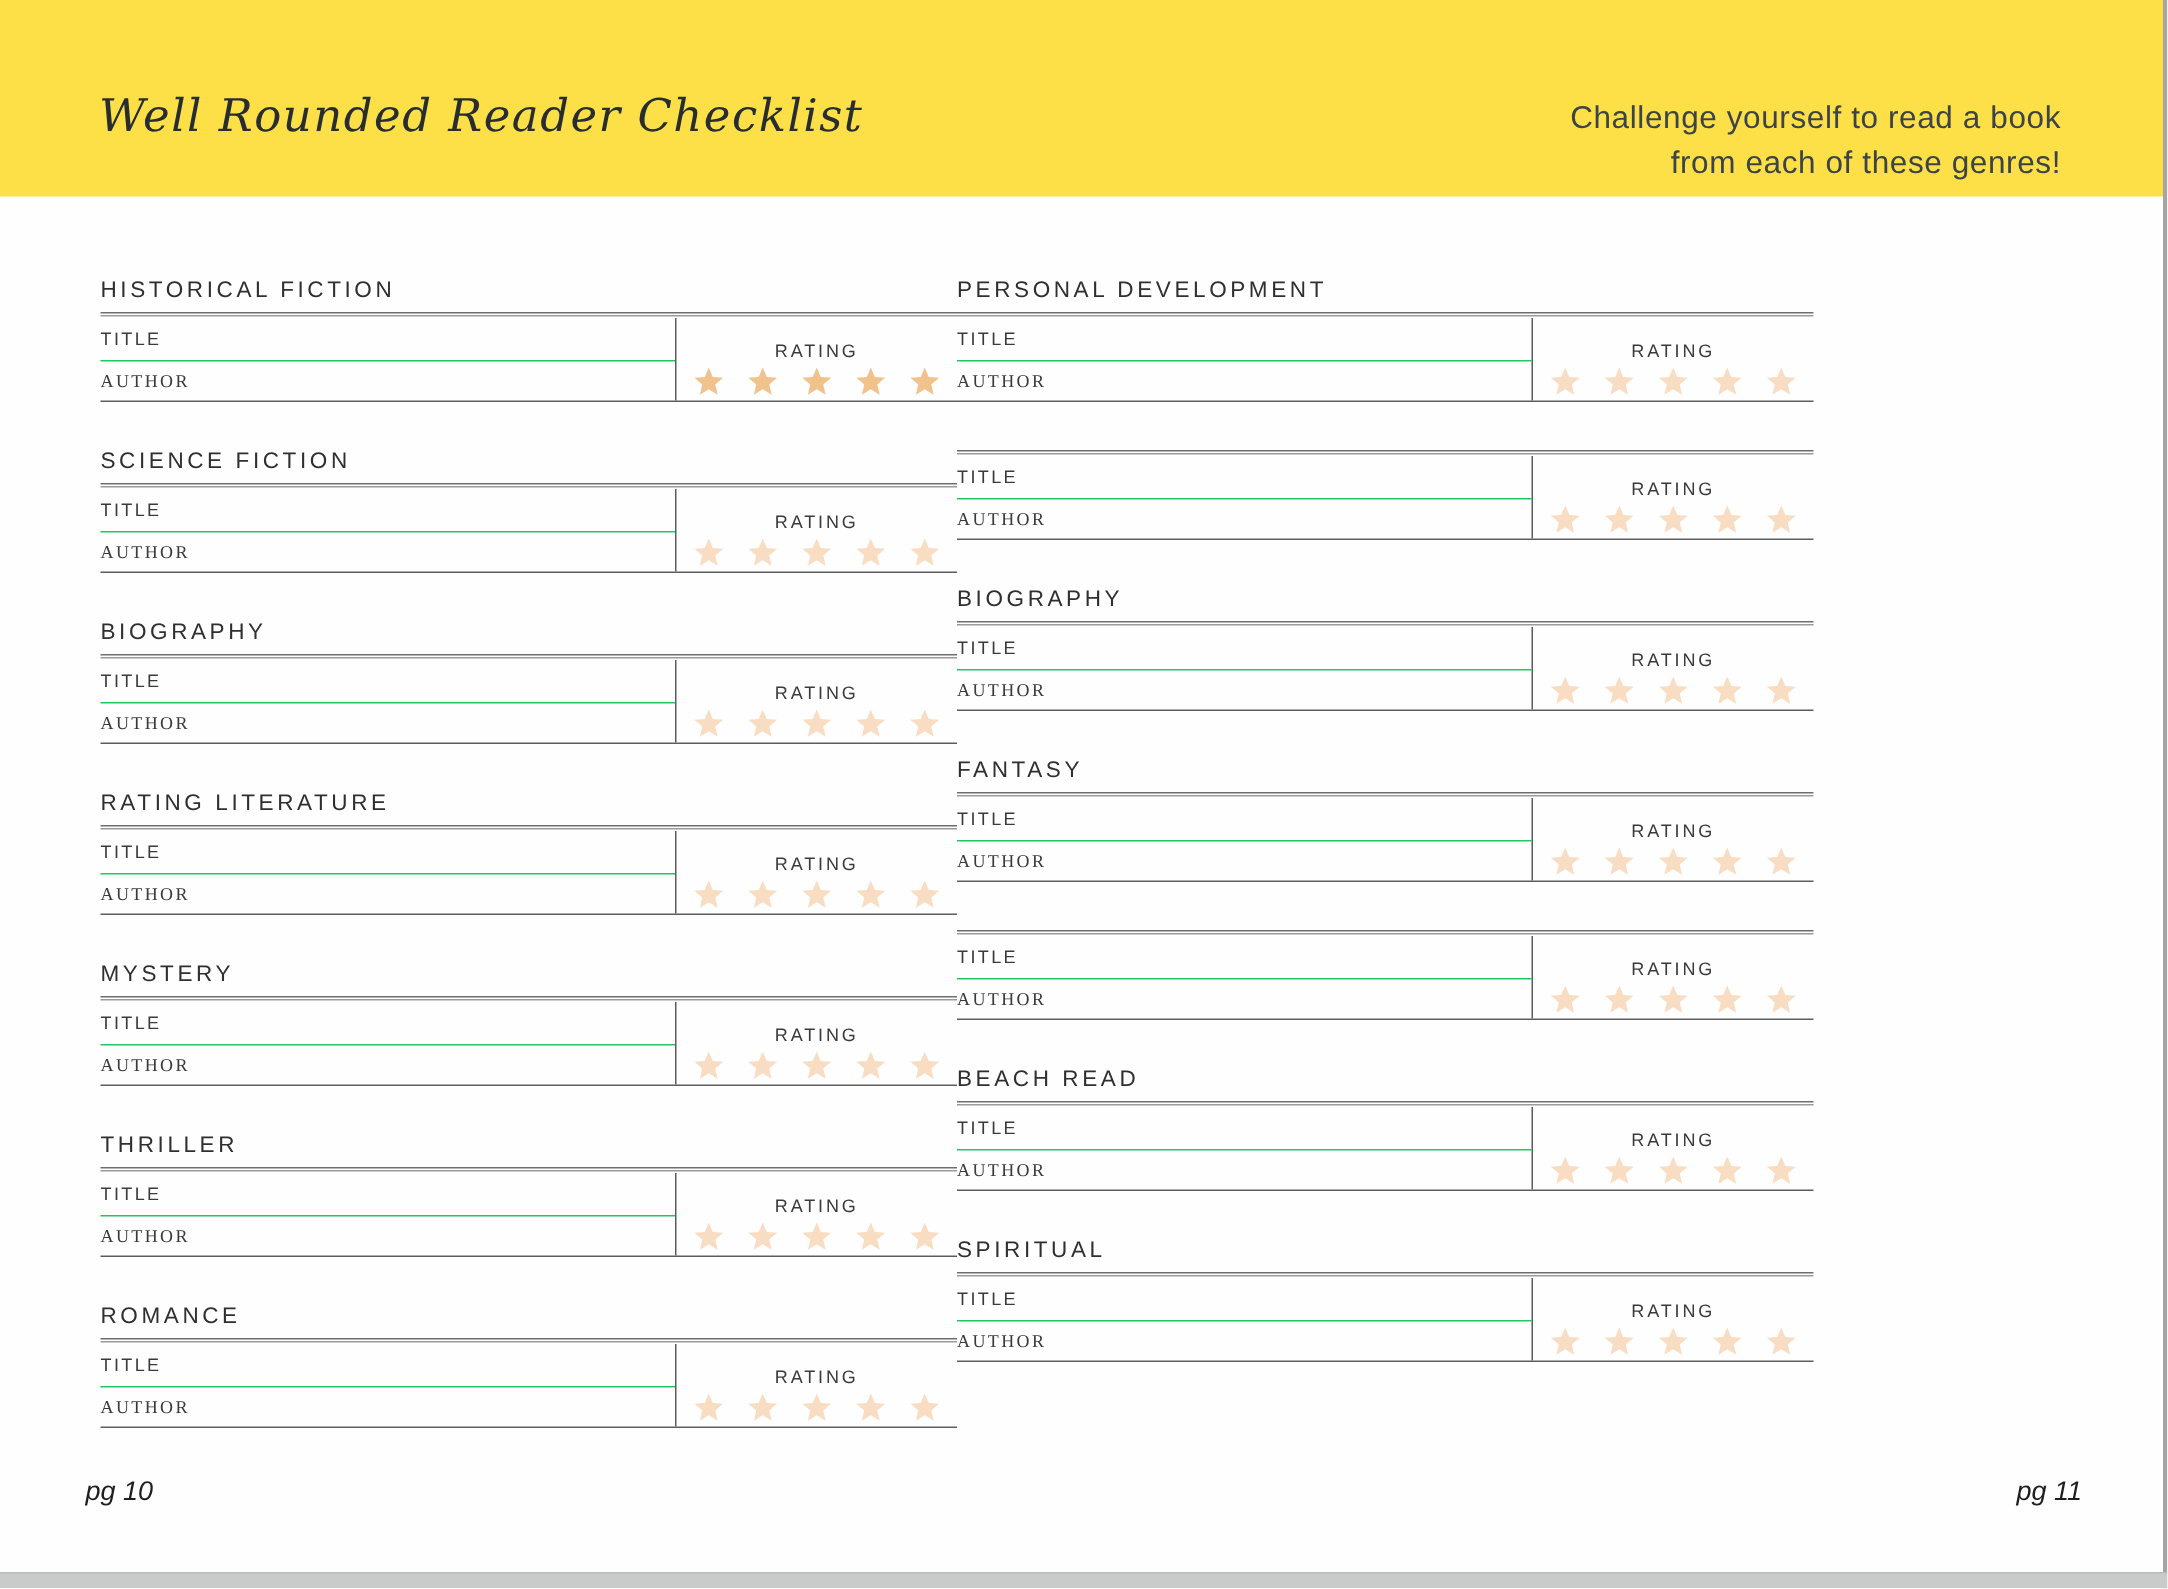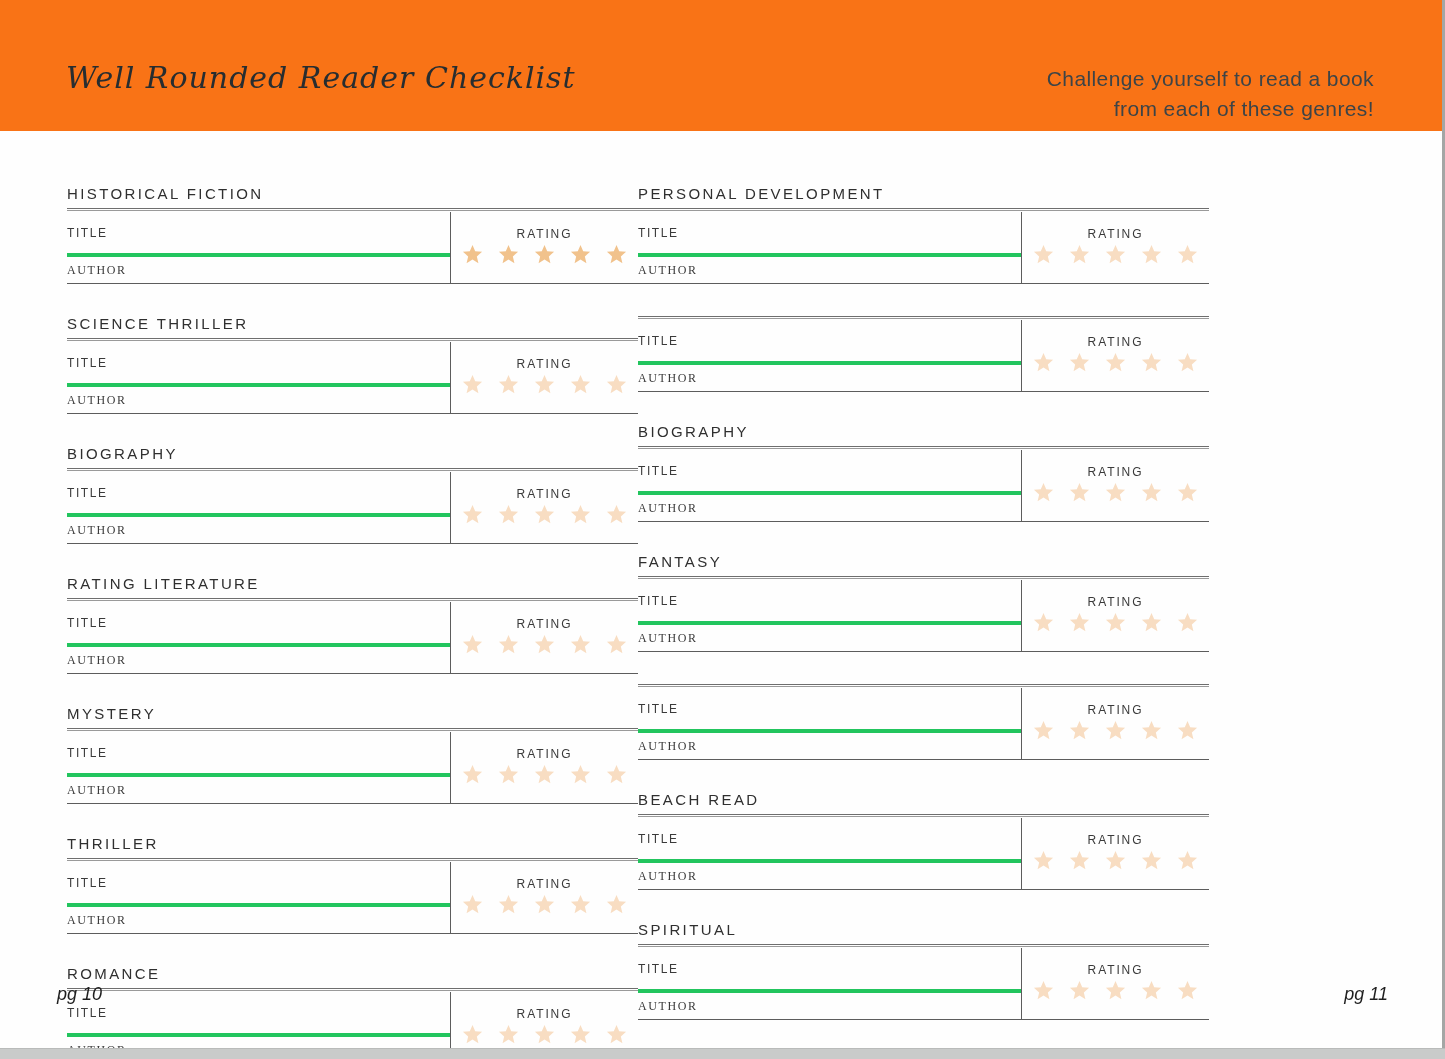--- a/index.html
+++ b/index.html
@@ -69,22 +69,22 @@
   }
   .fleft {
     width: 384px;
     border-right: 1px solid #5c5c5c;
   }
   .frow {
     display: flex;
     align-items: center;
   }
   .frow.title-row {
-    height: 45px;
-    border-bottom: 4px solid #22c55e;
+    height: 29px;
+    border-bottom: 1px solid #22c55e;
   }
   .frow.author-row { height: 26px; font-family: Liberation Serif, serif; }
   .flabel {
     font-size: 12px;
     letter-spacing: 1.6px;
     color: #3a3a3a;
   }
   .frating {
     flex: 1;
     display: flex;
@@ -130,21 +130,21 @@
     width: 100%; height: 11px;
     background: #c9cbca;
     border-top: 1px solid #b9bbba;
   }
 </style>
 </head>
 <body>
 
 <div class="page">
 
-  <div class="header" style="background: #f97316;">
+  <div class="header" style="background: #fde047;">
     <div class="header-title">Well Rounded Reader Checklist</div>
     <div class="header-tagline">
       <div>Challenge yourself to read a book</div>
       <div>from each of these genres!</div>
     </div>
   </div>
 
   <div class="columns">
     <div class="col">
   <div class="section">
@@ -186,21 +186,21 @@
                   <svg viewBox="0 0 24 24">
                     <path d="M12 17.27L18.18 21l-1.64-7.03L22 9.24l-7.19-.61L12 2 9.19 8.63 2 9.24l5.46 4.73L5.82 21z" fill="#f1c28c"></path>
                   </svg>
                 </span>
               </span>
       </div>
     </div>
   </div>
 
   <div class="section">
-    <div class="genre">SCIENCE THRILLER</div>
+    <div class="genre">SCIENCE FICTION</div>
     <div class="dblline"></div>
     <div class="fields">
       <div class="fleft">
         <div class="frow title-row">
           <span class="flabel">TITLE</span>
         </div>
         <div class="frow author-row">
           <span class="flabel">AUTHOR</span>
         </div>
       </div>

